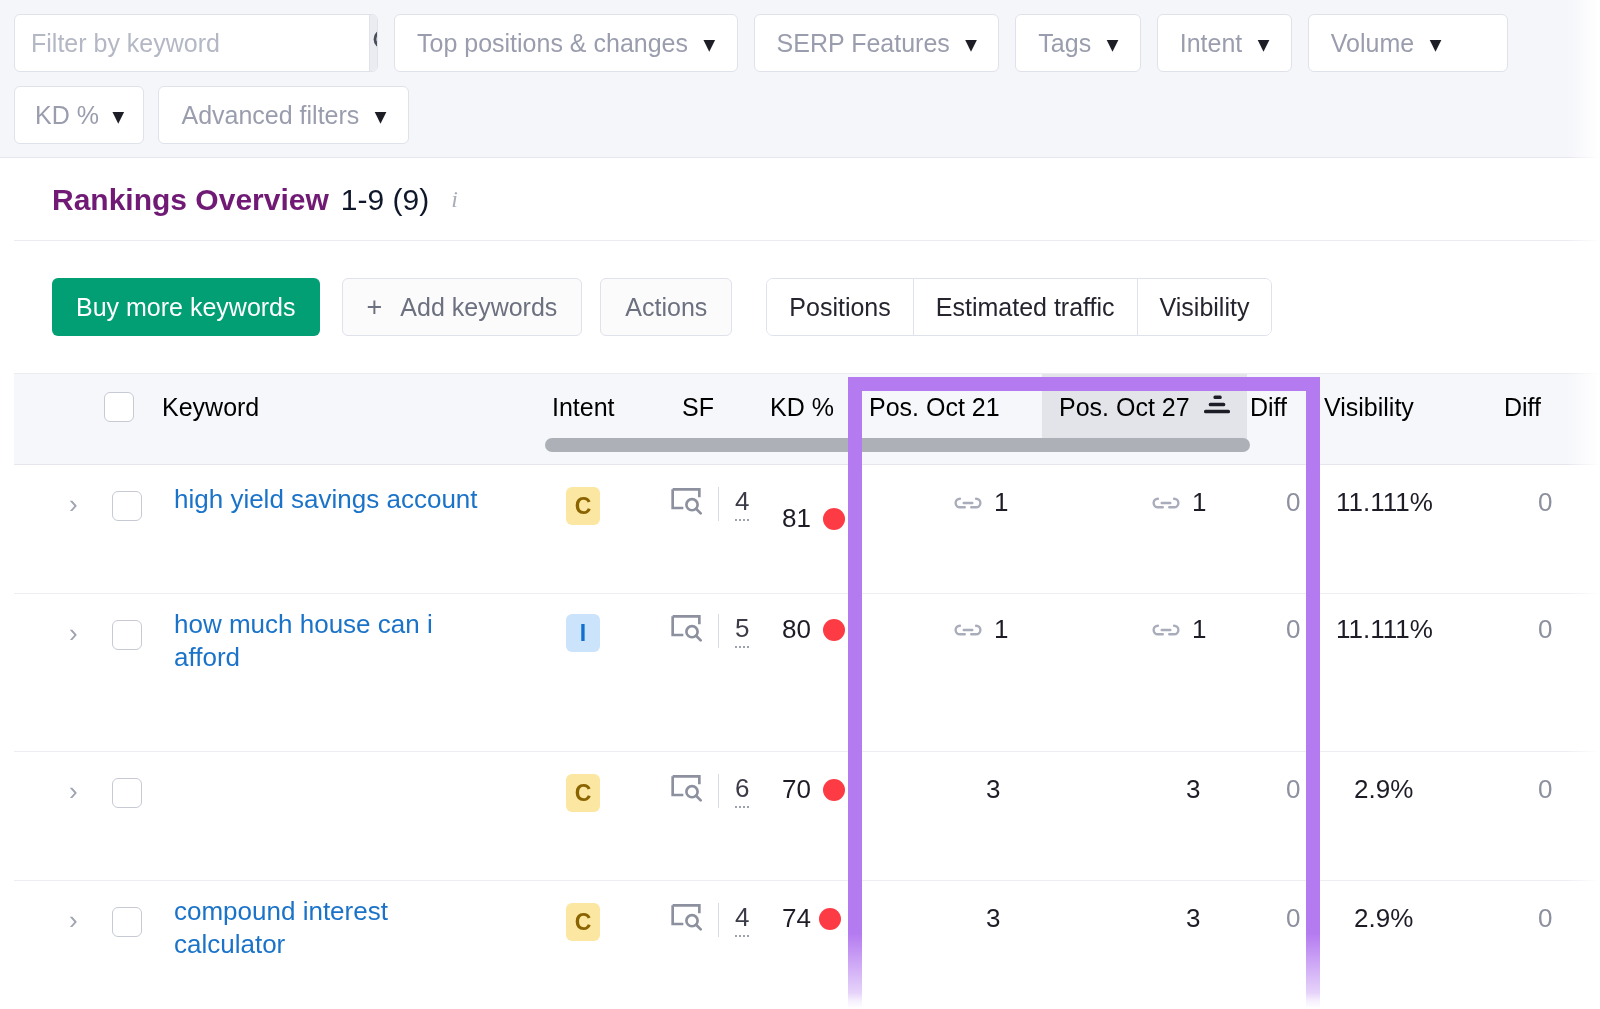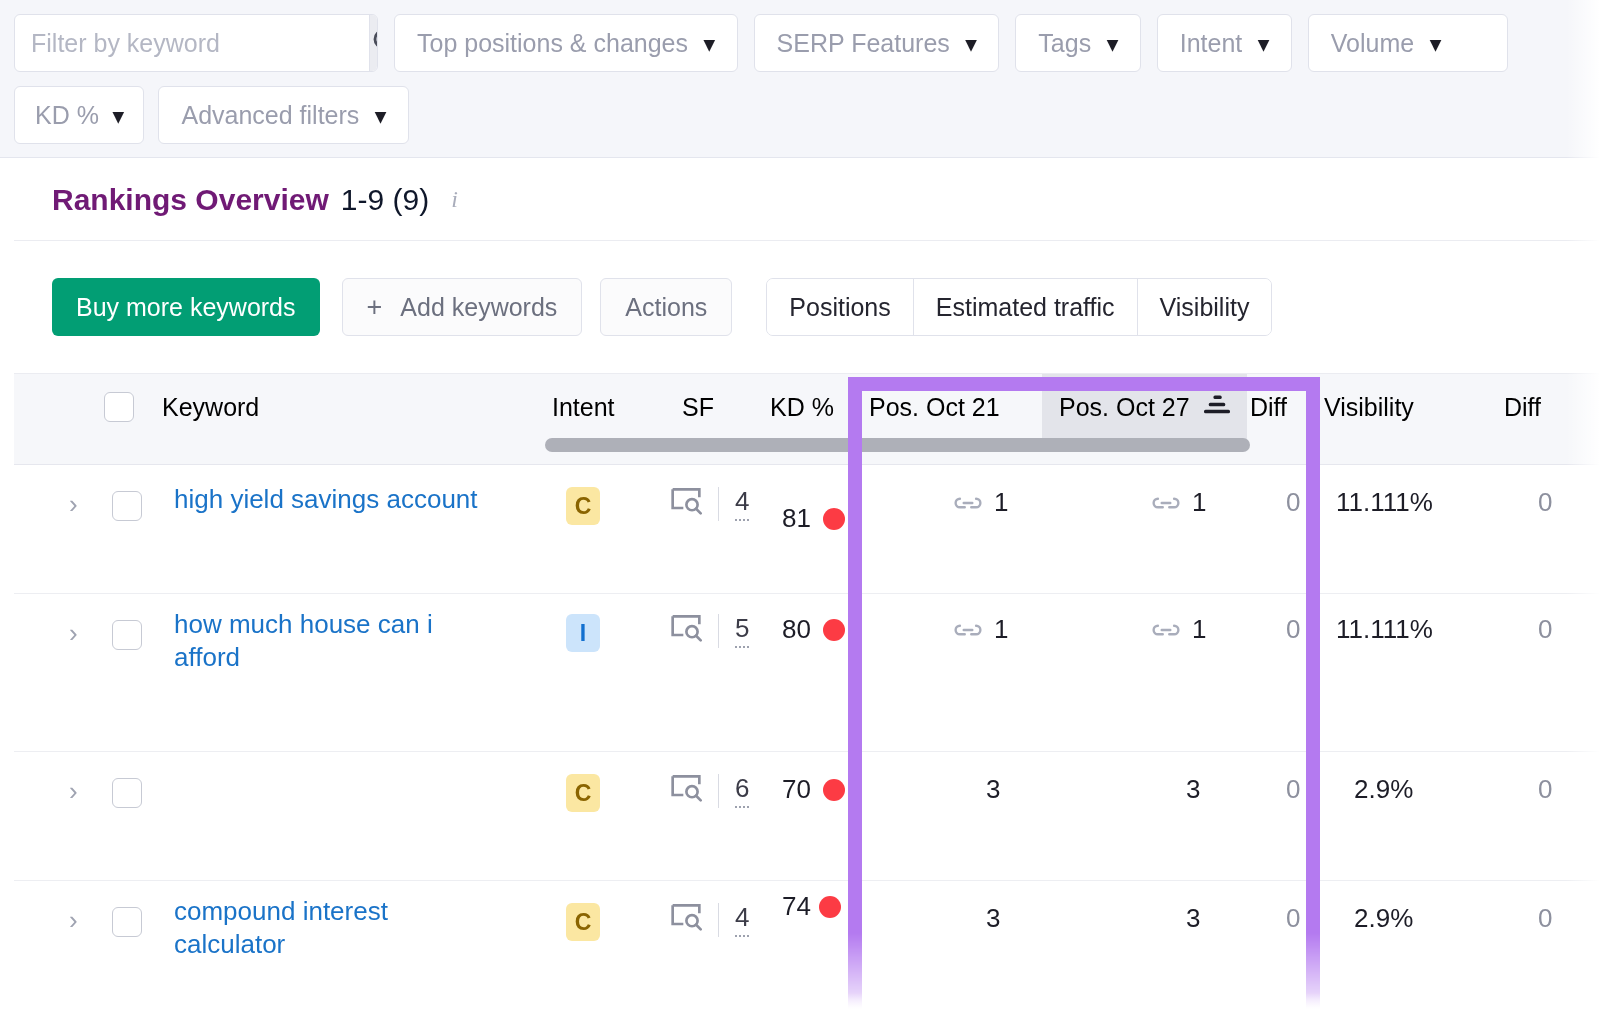--- a/index.html
+++ b/index.html
@@ -496,21 +496,21 @@
           <svg width="32" height="30" viewBox="0 0 24 22" fill="none" stroke="#8d909e" stroke-width="2">
             <path d="M2 3h20v6"></path>
               <path d="M2 3v14h8"></path>
             <circle cx="16.5" cy="14.5" r="4.2"></circle>
             <line x1="19.6" y1="17.6" x2="23" y2="21" stroke-linecap="round"></line>
           </svg>
         </span>
         <span class="sfdiv"></span>
         <span class="sfnum">4</span>
       </div>
-      <div class="cell kdgroup" style="left:768px;top:10px;gap:8px;">
+      <div class="cell kdgroup" style="left:768px;top:22px;gap:8px;">
         <span>74</span>
         <span class="kddot"></span>
       </div>
       <div class="cell" style="left:972px;top:22px;">3</div>
       <div class="cell" style="left:1172px;top:22px;">3</div>
       <div class="cell dim" style="left:1272px;top:22px;">0</div>
       <div class="cell" style="left:1340px;top:22px;">2.9%</div>
       <div class="cell dim" style="left:1524px;top:22px;">0</div>
     </div>
   </div>

